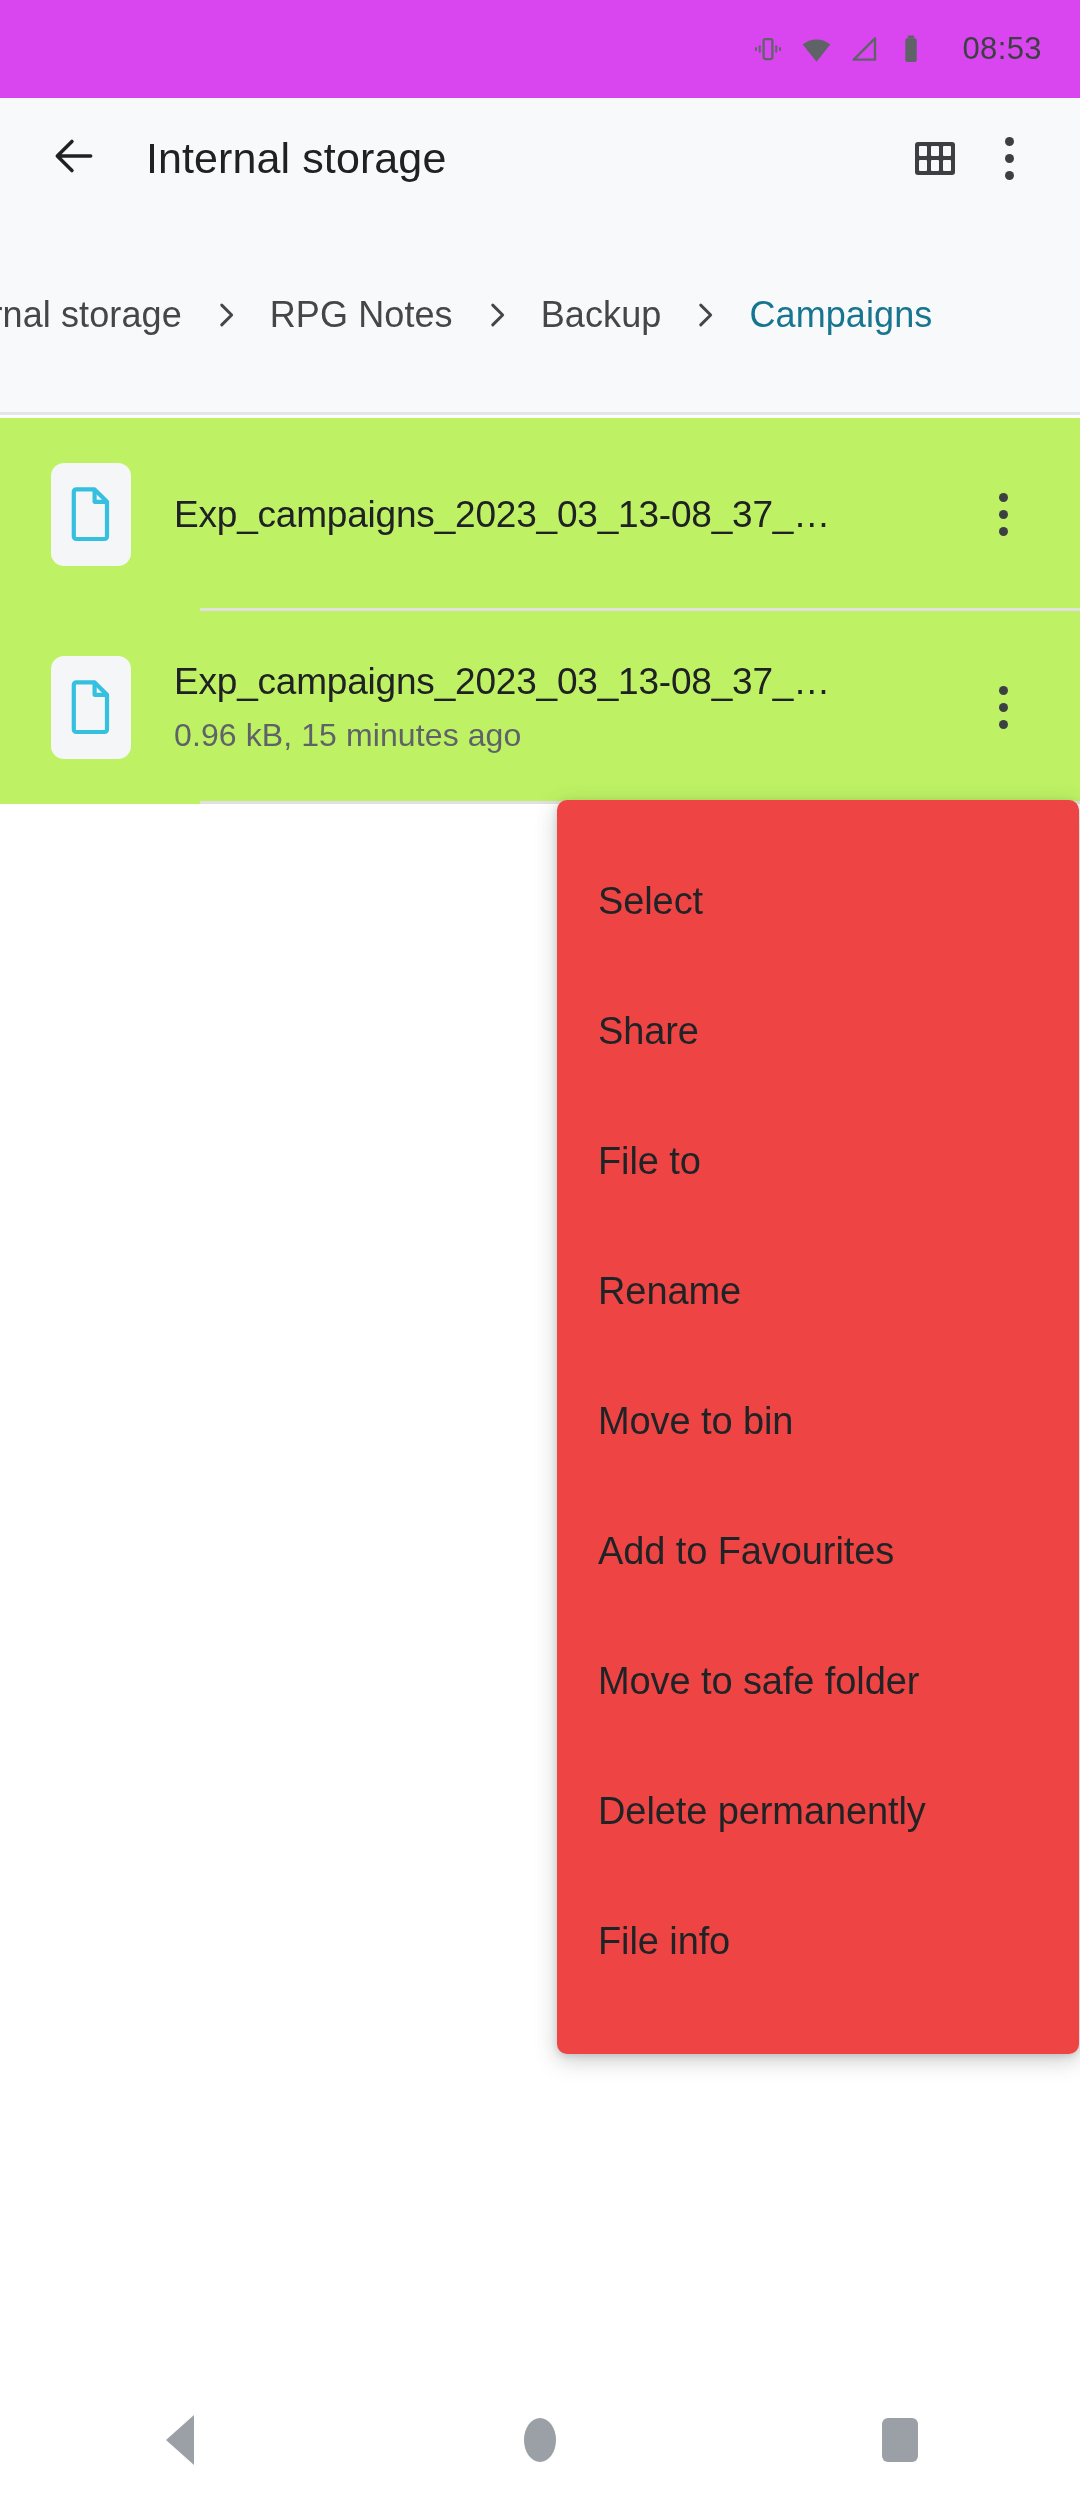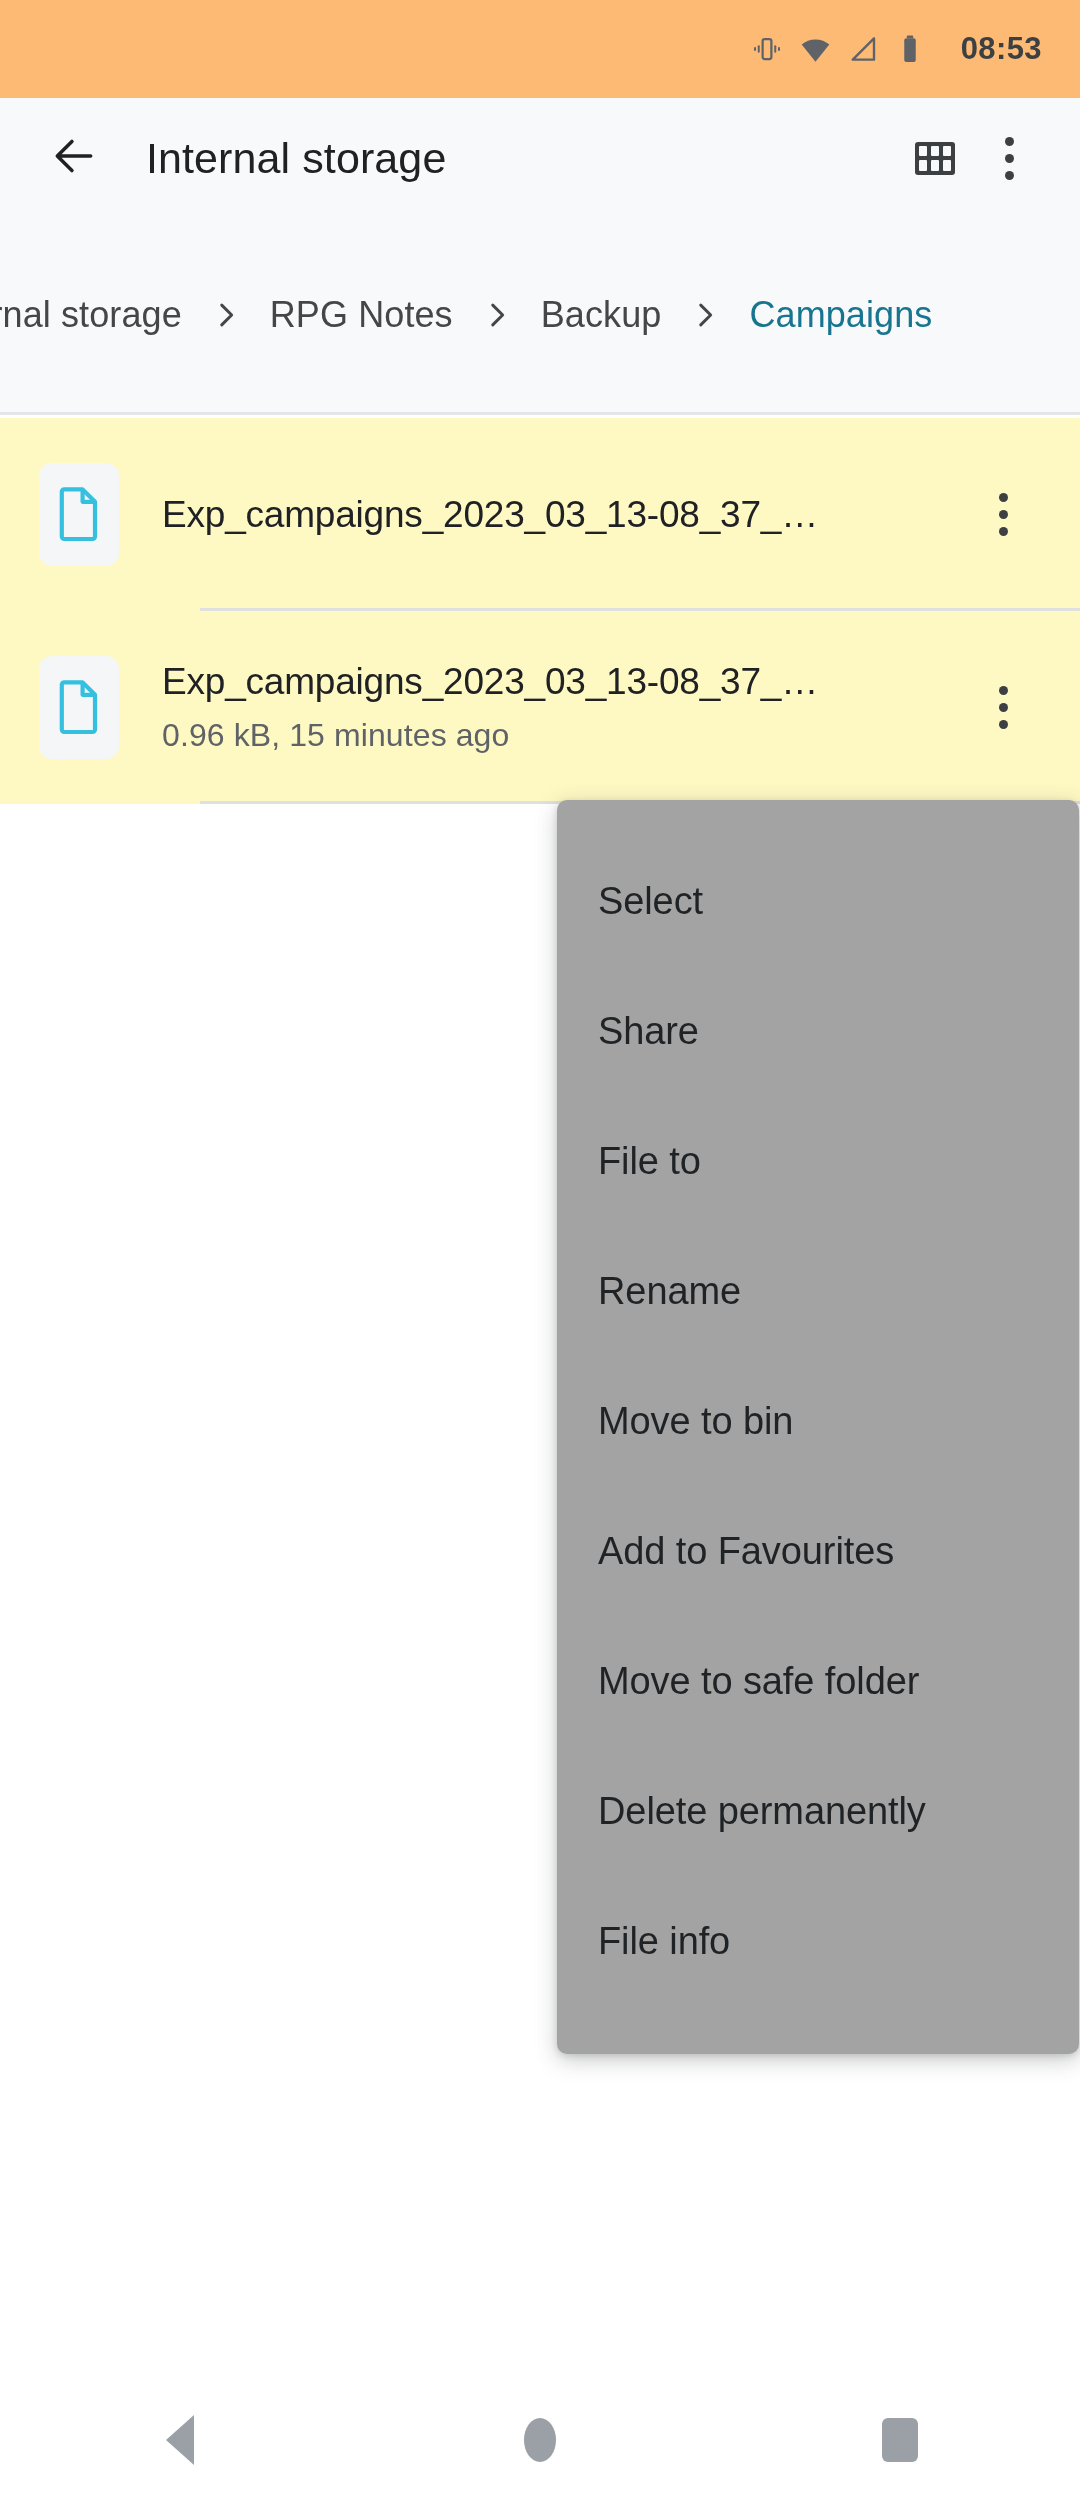--- a/index.html
+++ b/index.html
@@ -7,23 +7,23 @@
     width:1080px; height:2520px;
     background:#ffffff;
     font-family:"Liberation Sans", sans-serif;
     overflow:hidden;
   }
   .screen { position:relative; width:1080px; height:2520px; background:#ffffff; }
 
   
   .status-bar{
     position:absolute; left:0; top:0; width:1080px; height:98px;
-    background:#fdba74;
+    background:#d946ef;
     display:flex; align-items:center; justify-content:flex-end;
-    padding-right:38px; gap:32px;font-weight:bold;
+    padding-right:38px; gap:32px;
   }
   .status-icons{ display:flex; align-items:center; gap:18px; }
   .sb-ico{ display:block; }
   .status-time{
     font-size:31px; color:#3c4043; letter-spacing:.4px;
     font-family:"Liberation Sans", sans-serif; margin-left:6px;
   }
 
   
   .app-bar{
@@ -60,21 +60,21 @@
   .crumb.current{ color:#17758f; }
   .crumb-sep{
     display:inline-flex; align-items:center; justify-content:center;
     width:84px; height:60px; flex:none;
   }
 
   
   .file-list{ position:absolute; left:0; top:418px; width:1080px; }
   .file-row{
     position:relative; height:193px; display:flex; align-items:center;
-    padding-left:39px; padding-right:30px; background:#fef9c3;
+    padding-left:51px; padding-right:30px; background:#bef264;
   }
   .file-thumb{
     width:80px; height:103px; border-radius:13px; background:#f4f6f8;
     display:flex; align-items:center; justify-content:center; flex:none;
   }
   .file-meta{ flex:1; margin-left:43px; min-width:0; }
   .file-name{
     font-size:37px; color:#202124; white-space:nowrap; overflow:hidden;
     letter-spacing:-.2px; max-width:745px;
   }
@@ -83,21 +83,21 @@
     width:74px; height:88px; display:flex; align-items:center; justify-content:center;
     flex:none; margin-right:10px;
   }
   .row-div{
     position:absolute; left:200px; right:0; bottom:0; height:3px; background:#e0e0e0;
   }
 
   
   .ctx-menu{
     position:absolute; left:557px; top:800px; width:522px;
-    background:#a3a3a3;
+    background:#ef4444;
     border-radius:10px;
     box-shadow:0 6px 22px rgba(60,64,67,.28), 0 2px 6px rgba(60,64,67,.16);
     padding:36px 0 48px 0;
     overflow:hidden;
   }
   .ctx-item{
     height:130px; display:flex; align-items:center;
     padding-left:41px; font-size:38px; color:#1f2326;
     white-space:nowrap; letter-spacing:-.1px;
   }

